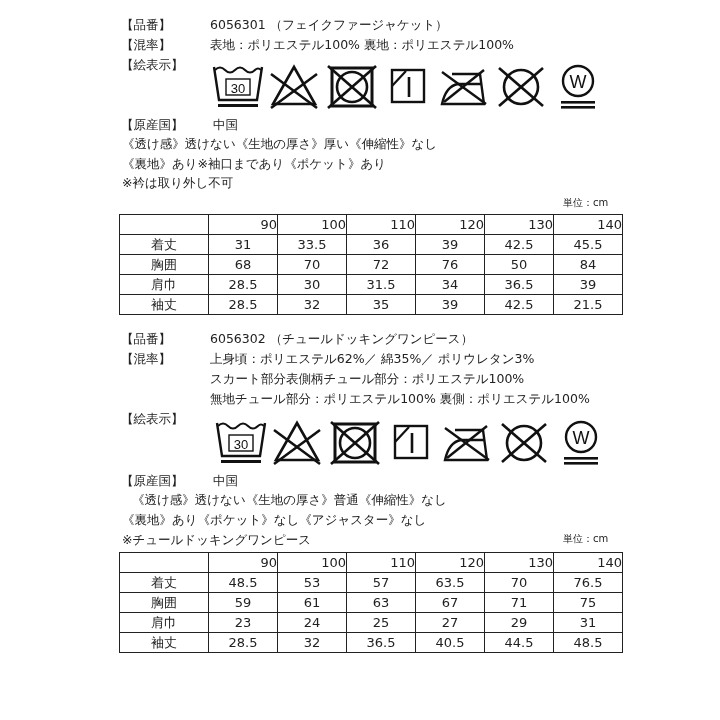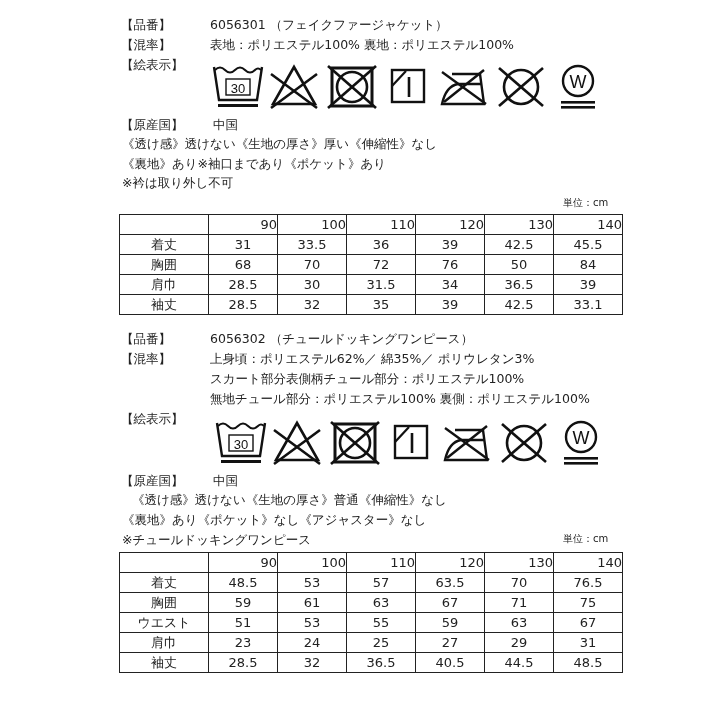--- a/index.html
+++ b/index.html
@@ -125,21 +125,21 @@
       <td>36.5</td>
       <td>39</td>
     </tr>
     <tr>
       <td class="rh">袖丈</td>
       <td>28.5</td>
       <td>32</td>
       <td>35</td>
       <td>39</td>
       <td>42.5</td>
-      <td>33.1</td>
+      <td>21.5</td>
     </tr>
   </tbody>
     </table>
 </div>
 
 <div>
   <span class="abs lbl" style="top:333px">【品番】</span>
   <span class="abs val" style="top:333px">6056302 （チュールドッキングワンピース）</span>
 
   <span class="abs lbl" style="top:353px">【混率】</span>
@@ -223,29 +223,20 @@
     <tr>
       <td class="rh">胸囲</td>
       <td>59</td>
       <td>61</td>
       <td>63</td>
       <td>67</td>
       <td>71</td>
       <td>75</td>
     </tr>
     <tr>
-      <td class="rh">ウエスト</td>
-      <td>51</td>
-      <td>53</td>
-      <td>55</td>
-      <td>59</td>
-      <td>63</td>
-      <td>67</td>
-    </tr>
-    <tr>
       <td class="rh">肩巾</td>
       <td>23</td>
       <td>24</td>
       <td>25</td>
       <td>27</td>
       <td>29</td>
       <td>31</td>
     </tr>
     <tr>
       <td class="rh">袖丈</td>

